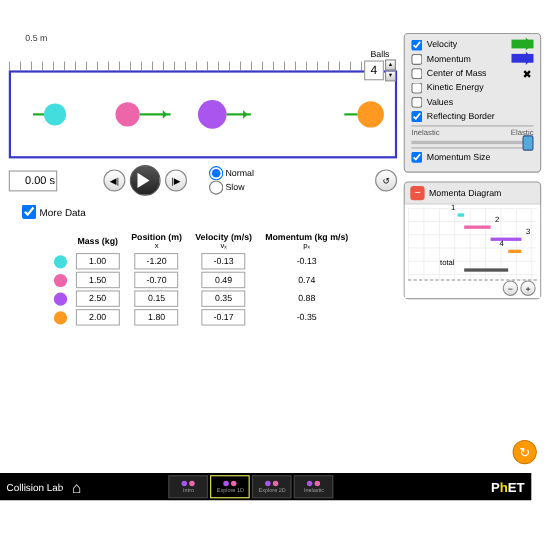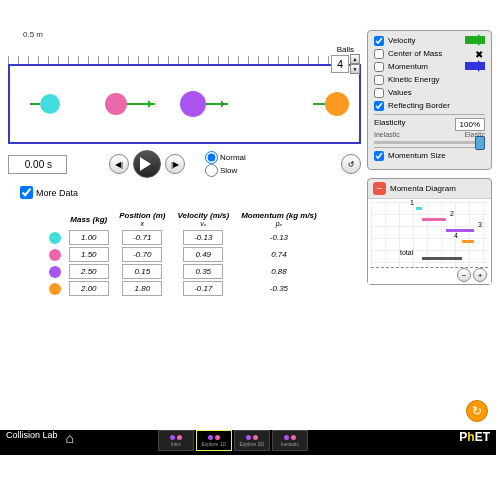--- a/index.html
+++ b/index.html
@@ -12,32 +12,32 @@
   .ruler { font-size: 8px; color: #333; margin-left: 15px; margin-bottom: 17px; }
   .ticks { height: 8px; background: repeating-linear-gradient(90deg, #999 0, #999 1px, transparent 1px, transparent 10px); margin-bottom: 0; }
   
   .arena { border: 2px solid #3838c8; height: 80px; background: #fff; position: relative; margin-bottom: 6px; }
   .ball { position: absolute; border-radius: 50%; top: 50%; transform: translateY(-50%); display: flex; align-items: center; justify-content: center; font-size: 8px; color: #000; font-weight: bold; }
   .arrow { position: absolute; top: 50%; height: 2px; transform: translateY(-50%); }
   .arrow::after { content: ''; position: absolute; right: -1px; top: -3px; border: 4px solid transparent; border-left-color: inherit; }
   .arrow.left::after { left: -1px; right: auto; border-left-color: transparent; }
   
   .time-play { display: flex; align-items: center; gap: 12px; margin-bottom: 8px; }
-  .time-box { border: 1px solid #999; padding: 3px 14px; background: #fff; font-size: 10px; width: 59px; text-align: right; }
+  .time-box { border: 1px solid #999; padding: 3px 1px; background: #fff; font-size: 10px; width: 44px; text-align: right; }
   .play-controls { display: flex; align-items: center; gap: 4px; margin-left: 30px; }
   .round-btn { width: 20px; height: 20px; border-radius: 50%; border: 1px solid #888; background: linear-gradient(#fff,#ddd); display: flex; align-items: center; justify-content: center; cursor: pointer; font-size: 8px; }
   .play-btn { width: 28px; height: 28px; border-radius: 50%; border: 1px solid #555; background: linear-gradient(#555,#222); display: flex; align-items: center; justify-content: center; cursor: pointer; }
   .play-btn::before { content: ''; border: 7px solid transparent; border-left: 11px solid #fff; margin-left: 3px; }
   .speed-radios { margin-left: 8px; font-size: 8px; }
   .speed-radios label { display: flex; align-items: center; gap: 2px; }
   .reset-btn { margin-left: auto; }
   
   .more-data { font-size: 9px; margin: 4px 0 1px 12px; display: flex; align-items: center; gap: 3px; }
   
-  .data-table { border-collapse: collapse; font-size: 8px; margin: 10px auto; font-style: italic; }
+  .data-table { border-collapse: collapse; font-size: 8px; margin: 10px auto; }
   .data-table th { padding: 2px 6px; font-weight: bold; text-align: center; }
   .data-table th .sub { font-size: 7px; font-weight: normal; display: block; }
   .data-table td { padding: 1px 3px; text-align: center; }
   .data-table .val { border: 1px solid #aaa; background: #fff; padding: 2px 8px; display: inline-block; min-width: 40px; }
   .ball-dot { width: 12px; height: 12px; border-radius: 50%; display: inline-block; vertical-align: middle; }
   
   .panel { border: 1px solid #999; border-radius: 4px; background: #e8e8e8; padding: 5px 6px; }
   .panel-row { display: flex; gap: 4px; font-size: 8px; margin-bottom: 3px; }
   .panel-row input[type=checkbox] { width: 10px; height: 10px; }
   .icon-arrow { width: 20px; height: 8px; display: inline-block; margin-left: auto; position: relative; }
@@ -65,21 +65,21 @@
   .acc-tog { width: 13px; height: 13px; background: #e54; border-radius: 3px; color: #fff; display: flex; align-items: center; justify-content: center; font-size: 10px; cursor: pointer; }
   .diagram-body { background: #fff; height: 85px; position: relative; border-top: none; padding: 3px; }
   .grid-bg { position: absolute; inset: 3px 3px 16px 3px; background-image: linear-gradient(#eee 1px, transparent 1px), linear-gradient(90deg, #eee 1px, transparent 1px); background-size: 14px 12px; border-bottom: 1px dashed #888; }
   .mom-arrow { position: absolute; height: 3px; }
   .mom-arrow .lbl { position: absolute; font-size: 7px; top: -8px; }
   .zoom-btns { position: absolute; bottom: 2px; right: 4px; display: flex; gap: 2px; }
   .zoom-btn { width: 14px; height: 14px; border: 1px solid #888; border-radius: 50%; background: linear-gradient(#fff,#ddd); font-size: 8px; display: flex; align-items: center; justify-content: center; cursor: pointer; }
   
   .reset-all { position: absolute; bottom: 78px; right: 12px; width: 22px; height: 22px; border-radius: 50%; background: #f90; border: 1px solid #c70; cursor: pointer; display: flex; align-items: center; justify-content: center; color: #fff; font-size: 12px; }
   
-  .bottom-bar { position: absolute; bottom: 45px; left: 0; right: 4px; height: 25px; background: #000; display: flex; color: #fff; font-size: 9px; padding: 0 6px; }
+  .bottom-bar { position: absolute; bottom: 45px; left: 0; right: 17px; height: 25px; background: #000; display: flex; align-items: center; color: #fff; font-size: 9px; padding: 0 6px; }
   .nav-tabs { display: flex; gap: 2px; margin: 0 auto; }
   .nav-tab { width: 36px; height: 21px; background: #222; border: 1px solid #444; display: flex; flex-direction: column; align-items: center; justify-content: center; font-size: 5px; color: #999; cursor: pointer; }
   .nav-tab.active { background: #000; border-color: #ee5; }
   .nav-tab .mini { display: flex; gap: 2px; margin-bottom: 1px; }
   .nav-tab .mini span { width: 5px; height: 5px; border-radius: 50%; }
   .home-icon { font-size: 14px; color: #fff; margin-left: 8px; margin-right: 8px; cursor: pointer; }
   .phet-logo { margin-left: auto; font-weight: bold; font-size: 12px; }
   .phet-logo .h { color: #fd0; }
   .white-bottom { position: absolute; bottom: 0; left: 0; right: 0; height: 45px; background: #fff; }
 </style>
@@ -133,21 +133,21 @@
           <th>Mass (kg)</th>
           <th><span>Position (m)</span><span class="sub">x</span></th>
           <th><span>Velocity (m/s)</span><span class="sub">vₓ</span></th>
           <th><span>Momentum (kg m/s)</span><span class="sub">pₓ</span></th>
         </tr>
       </thead>
       <tbody id="tbody">
           <tr>
             <td><span class="ball-dot" style="background:#4dd"></span></td>
   <td><span class="val">1.00</span></td>
-  <td><span class="val">-0.71</span></td>
+  <td><span class="val">-1.20</span></td>
   <td><span class="val">-0.13</span></td>
   <td><span>-0.13</span></td>
           </tr>
           <tr>
             <td><span class="ball-dot" style="background:#e6a"></span></td>
   <td><span class="val">1.50</span></td>
   <td><span class="val">-0.70</span></td>
   <td><span class="val">0.49</span></td>
   <td><span>0.74</span></td>
           </tr>
@@ -171,45 +171,41 @@
 
   <div class="right-col">
     <div class="panel">
       <div class="panel-row">
           <input type="checkbox" checked="" style="">
           <span>Velocity</span>
           <span class="icon-arrow green"></span>
         </div>
       <div class="panel-row">
           <input type="checkbox" style="">
+          <span>Momentum</span>
+          <span class="icon-arrow blue"></span>
+        </div>
+      <div class="panel-row">
+          <input type="checkbox" style="">
           <span>Center of Mass</span>
           <span class="icon-com">✖</span>
         </div>
       <div class="panel-row">
           <input type="checkbox" style="">
-          <span>Momentum</span>
-          <span class="icon-arrow blue"></span>
-        </div>
-      <div class="panel-row">
-          <input type="checkbox" style="">
           <span>Kinetic Energy</span>
         </div>
       <div class="panel-row">
           <input type="checkbox" style="">
           <span>Values</span>
         </div>
       <div class="panel-row">
           <input type="checkbox" checked="" style="">
           <span>Reflecting Border</span>
         </div>
       <div class="divider"></div>
-      <div class="elasticity-head">
-          <span>Elasticity</span>
-          <span class="elasticity-val">100%</span>
-        </div>
       <div class="elasticity-labels">
           <span>Inelastic</span>
           <span>Elastic</span>
         </div>
       <div class="slider-track">
           <div class="slider-thumb"></div>
         </div>
       <div class="divider"></div>
       <div class="panel-row">
           <input type="checkbox" checked="" style="">

